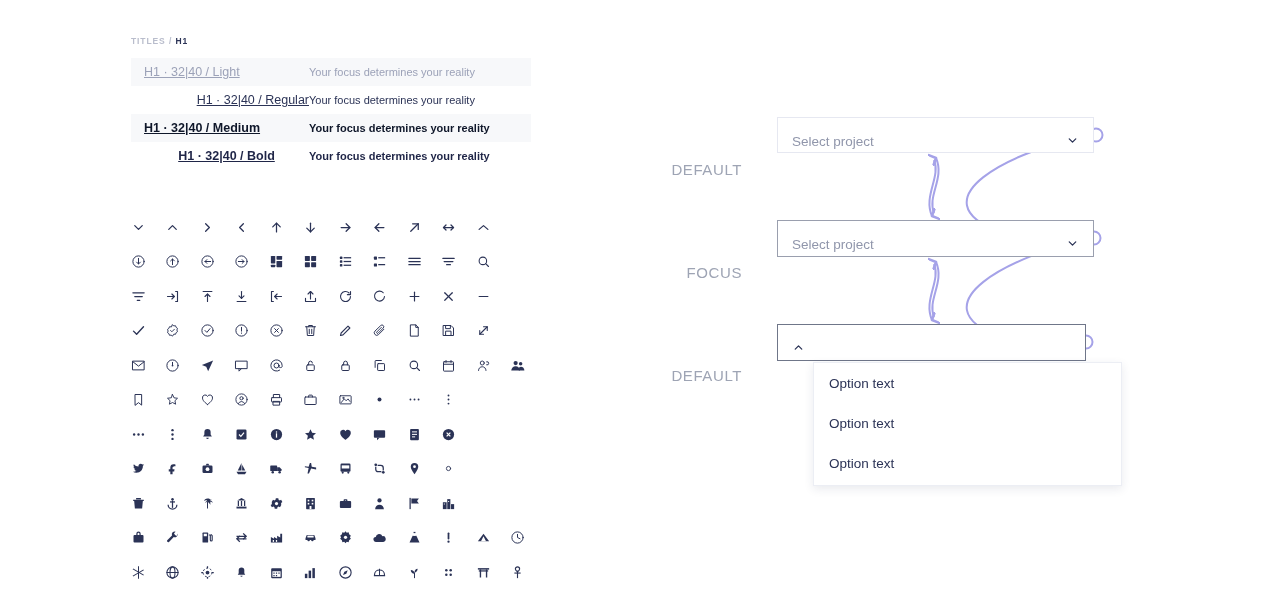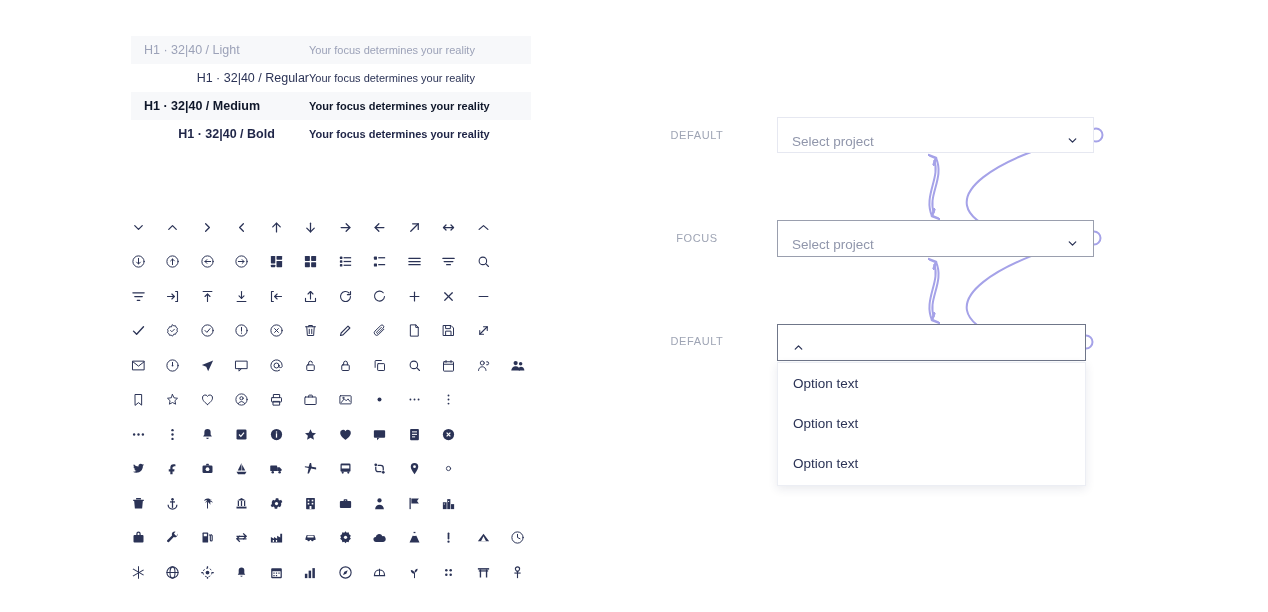--- a/index.html
+++ b/index.html
@@ -26,21 +26,21 @@
   #breadcrumb .crumb-muted { color: #b9bdcc; }
   #breadcrumb .crumb-sep   { color: #b9bdcc; }
   #breadcrumb .crumb-cur   { color: #2b3356; }
 
   .type-table { width: 400px; }
   .type-row {
     display: flex; align-items: center;
     height: 28px; padding-left: 13px;
   }
   .type-row.shaded { background: #f7f8fa; }
-  .type-name { width: 165px; font-size: 12.5px; white-space: nowrap; }
+  .type-name { width: 165px; font-size: 12.5px; white-space: nowrap; text-decoration: underline; }
   .type-sample { font-size: 11px; white-space: nowrap; }
   .w-light   { font-weight: 300; color: #9ca2b8; }
   .w-regular { font-weight: 400; color: #2b3356; text-align: right; }
   .w-medium  { font-weight: 700; color: #0f172a; }
   .w-bold    { font-weight: 700; color: #1f2547; text-align: center; }
 
   
   #icon-grid { position: absolute; left: 121px; top: 210px; }
   .icon-row { display: flex; height: 34.5px; align-items: center; }
   .icon-cell {
@@ -48,24 +48,25 @@
     display: flex; align-items: center; justify-content: center;
     color: #2b3356;
     font-size: 13px;
     line-height: 1;
   }
   .icon-cell svg { display: block; }
 
   
   .state-label {
     position: absolute;
-    font-size: 11px; letter-spacing: .6px;
+    font-size: 15px; letter-spacing: .6px;
     color: #9ea4b4;
-    text-align: center;
+    text-align: right;
     width: 90px;
+    margin-top: 32px;
   }
   #label-default { left: 652px; top: 129px; }
   #label-focus   { left: 652px; top: 232px; }
   #label-active  { left: 652px; top: 335px; }
 
   .select-field {
     position: absolute;
     background: #ffffff;
     display: flex; align-items: flex-start;
     padding: 16px 14px;
@@ -87,39 +88,44 @@
     color: #2b3356;
   }
   .select-field .field-text { flex: 1; }
   .chev {
     width: 13px; height: 13px; color: #2b3356;
     display: flex; align-items: center; justify-content: center;
   }
 
   #dropdown-panel {
     position: absolute;
-    left: 777px; top: 362px; width: 309px; height: 124px;
+    left: 813px; top: 362px; width: 309px; height: 124px;
     background: #ffffff;
     border: 1px solid #eceef4;
     box-shadow: 0 3px 9px rgba(40,48,90,0.10);
   }
   .dropdown-option {
     height: 40px; display: flex; align-items: center;
     padding-left: 15px;
     font-size: 13.5px; color: #2b3356;
   }
 
   #connectors { position: absolute; left: 0; top: 0; width: 1268px; height: 612px; pointer-events: none; }
 </style>
 </head>
 <body>
 
 <div id="canvas">
 
   <div id="type-block">
+    <div id="breadcrumb">
+      <span class="crumb-muted">TITLES</span>
+      <span class="crumb-sep">/</span>
+      <span class="crumb-cur">H1</span>
+    </div>
     <div class="type-table" id="type-table">
         <div class="type-row shaded">
           <div class="type-name w-light">H1 · 32|40 / Light</div>
           <div class="type-sample w-light">Your focus determines your reality</div>
         </div>
         <div class="type-row">
           <div class="type-name w-regular">H1 · 32|40 / Regular</div>
           <div class="type-sample w-regular">Your focus determines your reality</div>
         </div>
         <div class="type-row shaded">

